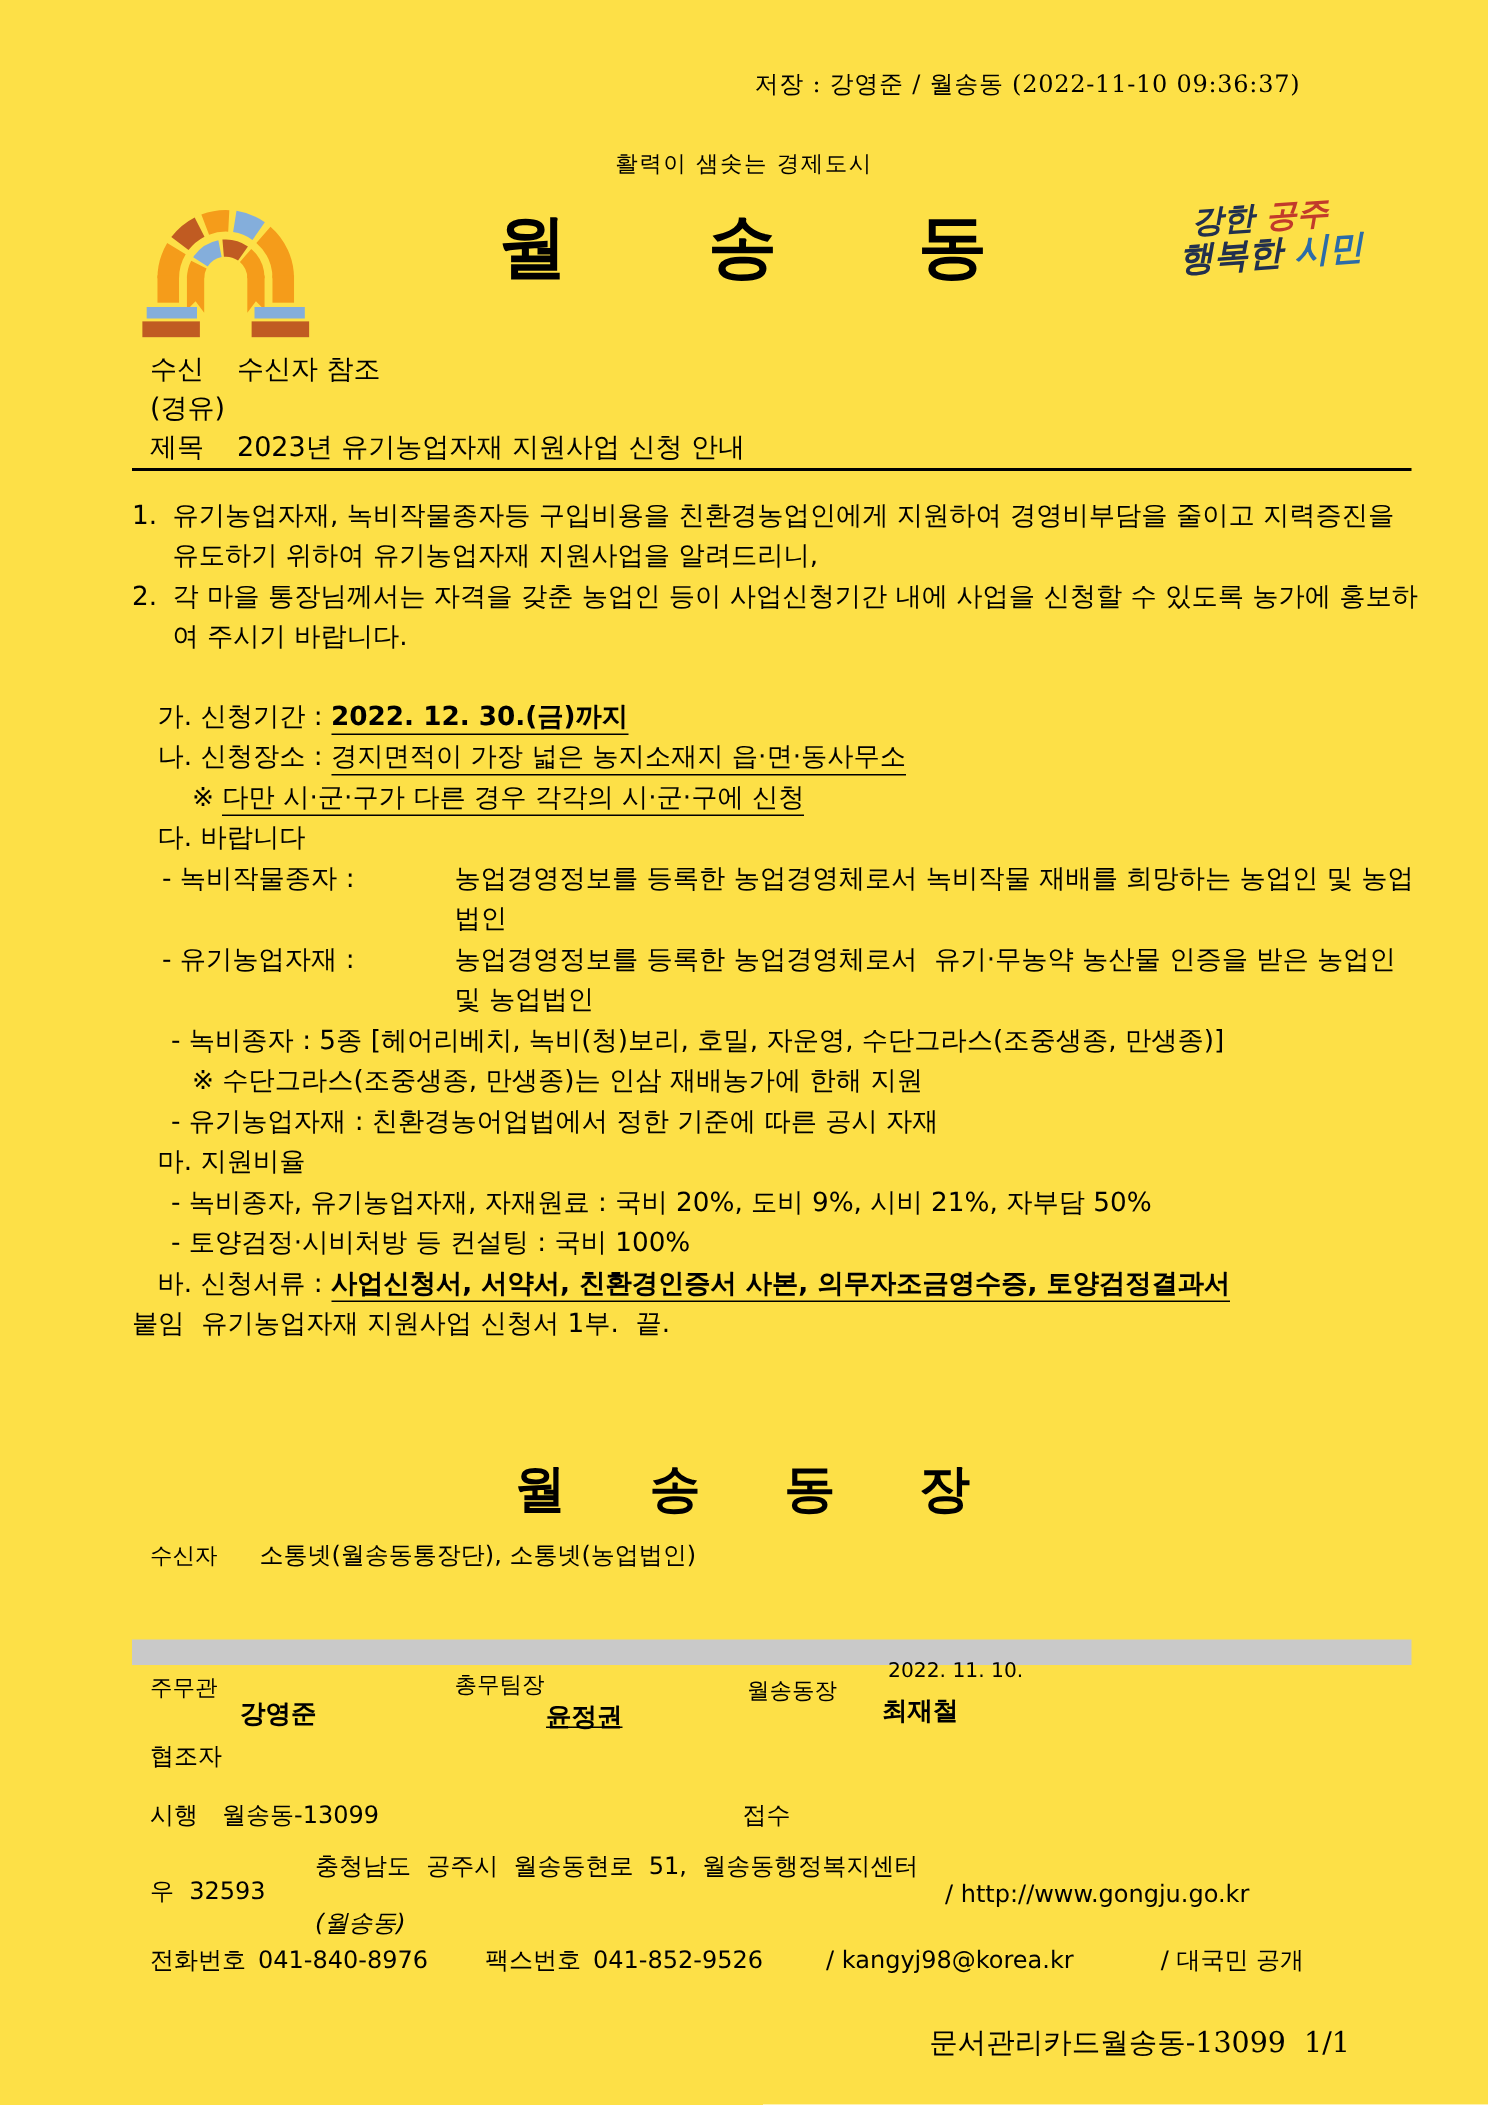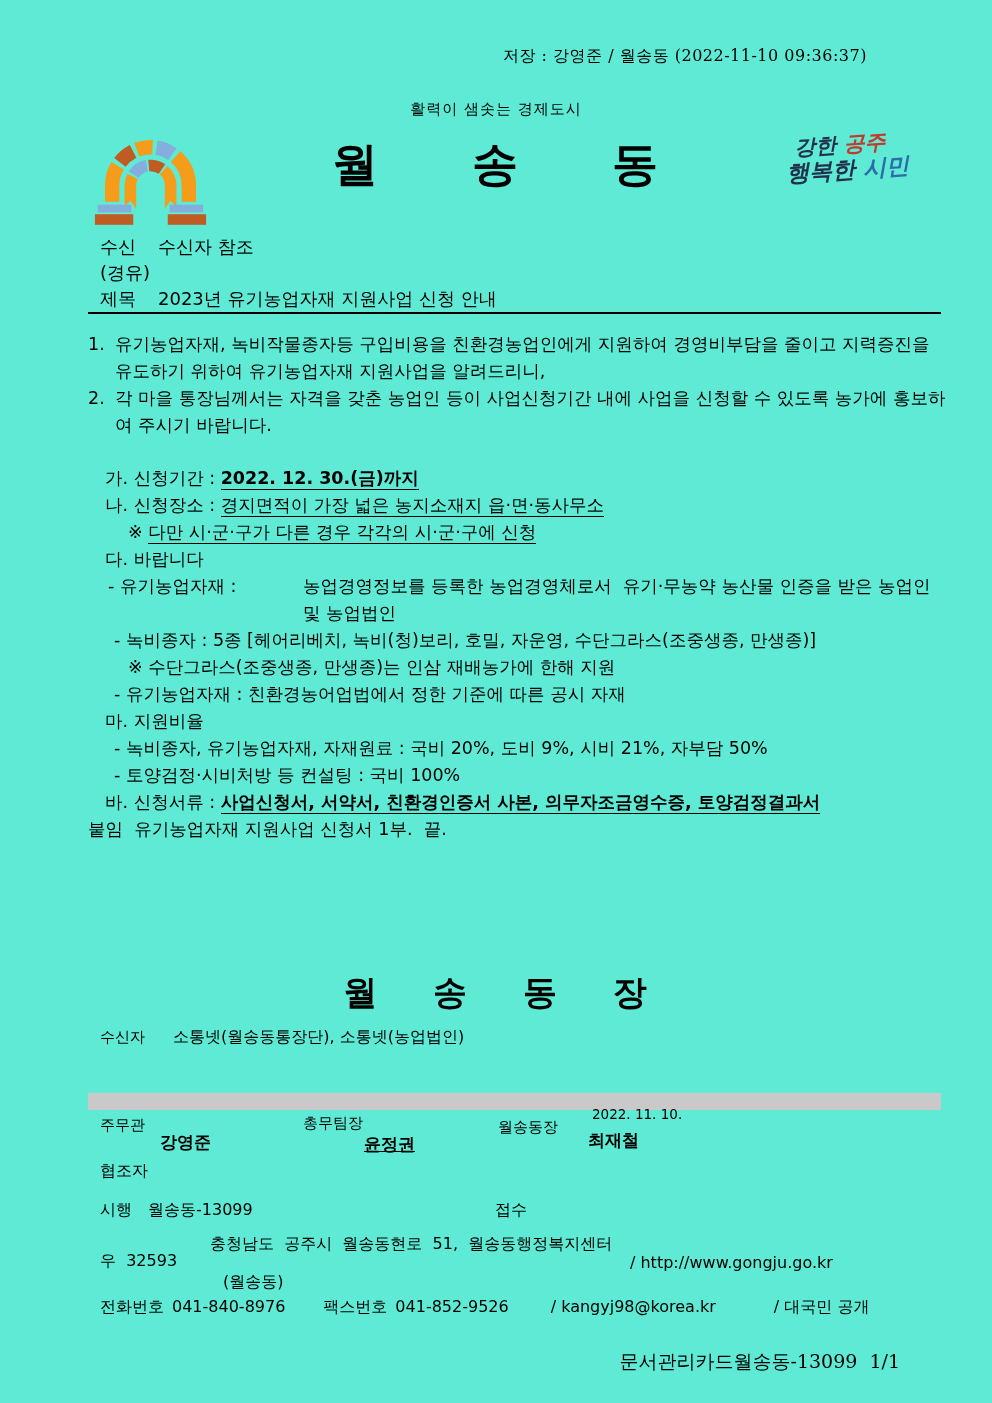--- a/index.html
+++ b/index.html
@@ -1,17 +1,17 @@
 <!DOCTYPE html>
 <html><head>
 <meta charset="utf-8">
 <style>
   html,body{margin:0;padding:0;background:#fff;}
   body{width:992px;height:1403px;position:relative;font-family:"DejaVu Sans",sans-serif;color:#000;}
-  .page{position:absolute;inset:0;background:#5eead4;overflow:hidden;}
+  .page{position:absolute;inset:0;background:#fde047;overflow:hidden;}
   .abs{position:absolute;}
   .pre{white-space:pre-wrap;}
   .bold{font-weight:bold;}
   .ul{border-bottom:1.5px solid #000;padding-bottom:1px;}
 
   .save-line{left:503px;top:46px;font-family:"DejaVu Serif",serif;font-size:16px;letter-spacing:.5px;}
   .motto{left:0;right:0;top:100px;text-align:center;font-size:15px;letter-spacing:1px;}
   .logo{left:93px;top:120px;}
   .org-title{left:0;right:0;top:134px;text-align:center;font-size:46px;font-weight:bold;word-spacing:74px;letter-spacing:2px;}
   .callig{left:795px;top:131px;font-family:"DejaVu Serif",serif;font-weight:bold;font-style:italic;font-size:21px;line-height:25px;transform:rotate(-4deg);}
@@ -49,21 +49,21 @@
   .adate{left:592px;top:1106px;font-size:13.5px;}
   .coop{left:100px;top:1161px;font-size:16px;}
 
   .f16{font-size:16px;}
   .exec{left:100px;top:1200px;}
   .exec .no{margin-left:16px;}
   .receipt{left:495px;top:1200px;}
   .addr1{left:210px;top:1234px;}
   .zip{left:100px;top:1251px;}
   .web{left:630px;top:1253px;}
-  .addr2{left:223px;top:1272px;}
+  .addr2{left:210px;top:1272px;font-style:italic;}
   .contact{left:100px;top:1297px;}
   .contact .no{margin-left:8px;}
   .contact .fax{margin-left:38px;}
   .contact .mail{margin-left:42px;}
   .contact .open{margin-left:58px;}
   .privacy{left:0;right:0;top:1326px;text-align:center;font-size:15.5px;}
   .doccard{right:92px;top:1349px;font-family:"DejaVu Serif",serif;font-size:19px;white-space:pre-wrap;}
 </style>
 </head>
 <body>
@@ -117,20 +117,24 @@
 
   <div class="abs doc-body">
     <p class="num-para"><span class="num">1.</span><span>유기농업자재, 녹비작물종자등 구입비용을 친환경농업인에게 지원하여 경영비부담을 줄이고 지력증진을 유도하기 위하여 유기농업자재 지원사업을 알려드리니,</span></p>
     <p class="num-para"><span class="num">2.</span><span>각 마을 통장님께서는 자격을 갖춘 농업인 등이 사업신청기간 내에 사업을 신청할 수 있도록 농가에 홍보하여 주시기 바랍니다.</span></p>
     <div class="gap"></div>
     <p class="lvl1"><span>가. 신청기간 : </span><span class="bold ul">2022. 12. 30.(금)까지</span></p>
     <p class="lvl1"><span>나. 신청장소 : </span><span class="ul">경지면적이 가장 넓은 농지소재지 읍·면·동사무소</span></p>
     <p class="note1"><span>※ </span><span class="ul">다만 시·군·구가 다른 경우 각각의 시·군·구에 신청</span></p>
     <p class="lvl1">다. 바랍니다</p>
     <div class="dash-row">
+        <span class="dlab">- 녹비작물종자 : </span>
+        <span class="dval">농업경영정보를 등록한 농업경영체로서 녹비작물 재배를 희망하는 농업인 및 농업법인</span>
+      </div>
+    <div class="dash-row">
         <span class="dlab">- 유기농업자재 : </span>
         <span class="dval">농업경영정보를 등록한 농업경영체로서  유기·무농약 농산물 인증을 받은 농업인 및 농업법인</span>
       </div>
     <p class="note1" style="padding-left:26px">- 녹비종자 : 5종 [헤어리베치, 녹비(청)보리, 호밀, 자운영, 수단그라스(조중생종, 만생종)]</p>
     <p class="note1"><span>※ </span><span>수단그라스(조중생종, 만생종)는 인삼 재배농가에 한해 지원</span></p>
     <p class="note1" style="padding-left:26px">- 유기농업자재 : 친환경농어업법에서 정한 기준에 따른 공시 자재</p>
     <p class="lvl1">마. 지원비율</p>
     <p class="note1" style="padding-left:26px">- 녹비종자, 유기농업자재, 자재원료 : 국비 20%, 도비 9%, 시비 21%, 자부담 50%</p>
     <p class="note1" style="padding-left:26px">- 토양검정·시비처방 등 컨설팅 : 국비 100%</p>
     <p class="lvl1"><span>바. 신청서류 : </span><span class="bold ul">사업신청서, 서약서, 친환경인증서 사본, 의무자조금영수증, 토양검정결과서</span></p>

